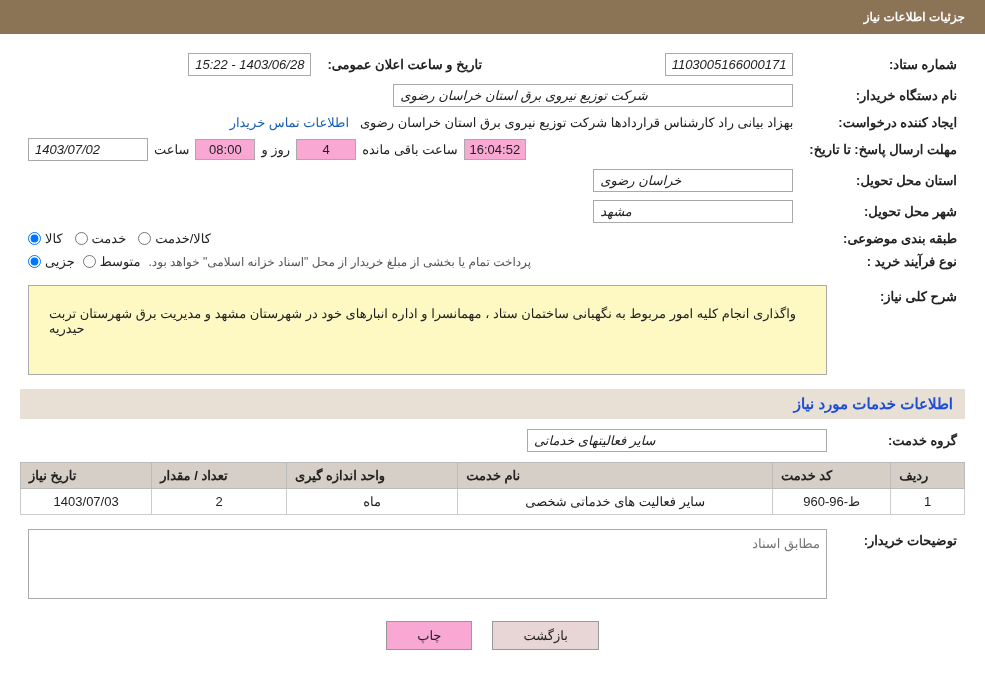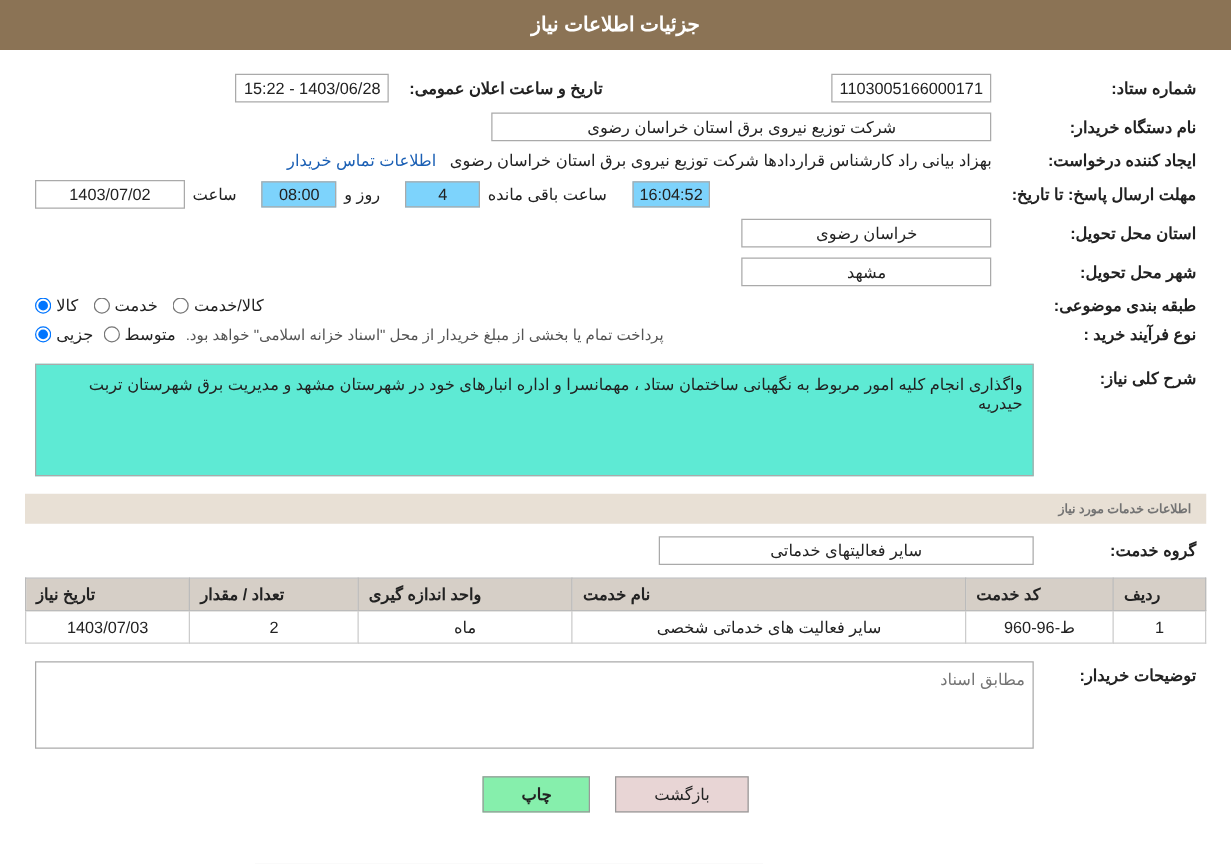--- a/index.html
+++ b/index.html
@@ -12,23 +12,23 @@
     }
     .page-wrapper {
       max-width: 985px;
       margin: 0 auto;
       background: #fff;
       min-height: 691px;
     }
     .header-bar {
       background: #8B7355;
       color: #fff;
-      text-align: center;
+      text-align: right;
       padding: 10px 20px;
-      font-size: 16px;
+      font-size: 12px;
       font-weight: bold;
     }
     .content {
       padding: 15px 20px;
     }
     .info-table {
       width: 100%;
       border-collapse: collapse;
       margin-bottom: 8px;
     }
@@ -45,38 +45,39 @@
     }
     .value-cell {
       text-align: right;
     }
     .input-box {
       border: 1px solid #aaa;
       padding: 3px 6px;
       background: #fff;
       display: inline-block;
       min-width: 120px;
-      text-align: center;
+      text-align: left;
+      font-style: italic;
     }
     .blue-link {
       color: #1a5fb4;
       cursor: pointer;
     }
     .row-flex {
       display: flex;
       align-items: center;
       gap: 6px;
     }
     .section-title {
       background: #e8e0d5;
-      color: #737373;
+      color: #1d4ed8;
       font-weight: bold;
       padding: 6px 12px;
       margin: 10px 0 6px 0;
-      font-size: 10px;
+      font-size: 15px;
     }
     .services-table {
       width: 100%;
       border-collapse: collapse;
       margin-bottom: 10px;
     }
     .services-table th {
       background: #d6cfc7;
       border: 1px solid #bbb;
       padding: 5px 8px;
@@ -109,53 +110,51 @@
       margin: 15px 0;
     }
     .btn {
       padding: 6px 30px;
       font-size: 13px;
       font-family: Tahoma, Arial, sans-serif;
       cursor: pointer;
       border: 1px solid #999;
     }
     .btn-print {
-      background: #86efac;
+      background: #f9a8d4;
       color: #222;
-      font-weight: bold;
     }
     .btn-back {
       background: #e8d5d5;
       color: #222;
     }
     .radio-group {
       display: flex;
       gap: 12px;
       align-items: center;
     }
     .radio-item {
       display: flex;
       align-items: center;
       gap: 4px;
     }
     .small-box {
       border: 1px solid #aaa;
       padding: 2px 5px;
-      background: #7dd3fc;
+      background: #f9a8d4;
       display: inline-block;
       min-width: 60px;
       text-align: center;
-      margin-left: 14px;
     }
     .description-box {
       border: 1px solid #aaa;
       min-height: 90px;
-      padding: 8px;
-      background: #5eead4;
-      text-align: right;
+      padding: 20px;
+      background: #fef9c3;
+      text-align: left;
       direction: rtl;
     }
   </style>
 </head>
 <body>
 
 <div class="page-wrapper">
 
   <div class="header-bar">
     <span>جزئیات اطلاعات نیاز</span>

